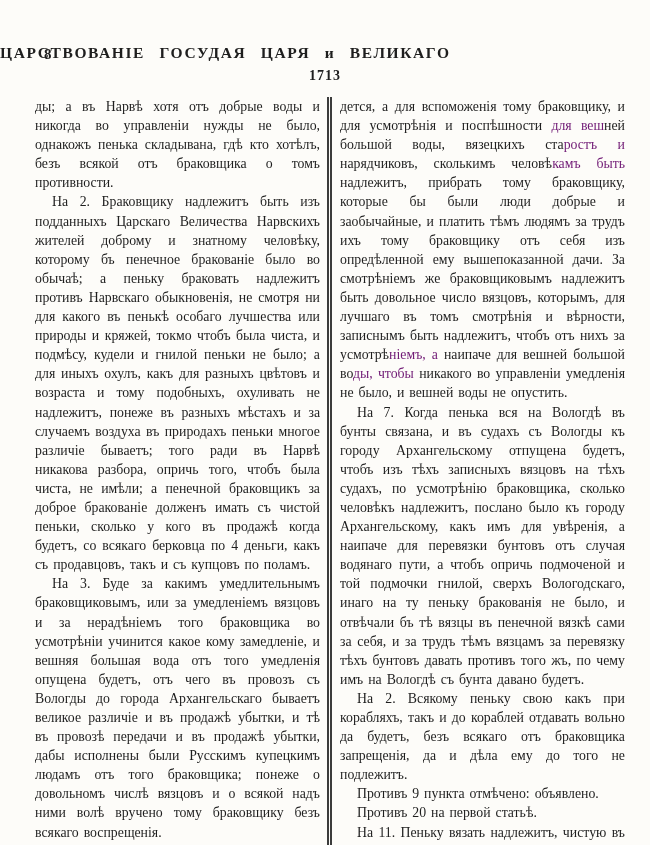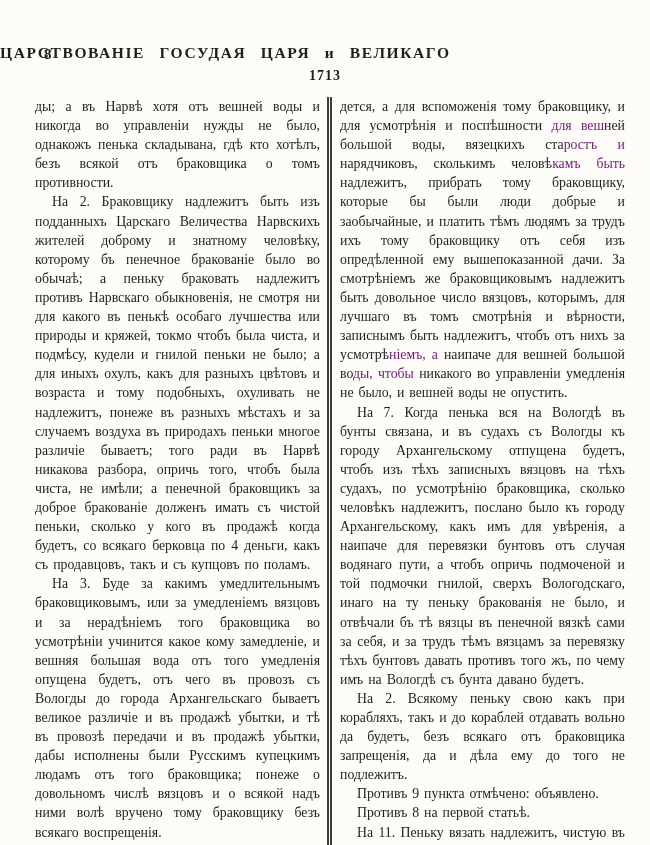--- a/index.html
+++ b/index.html
@@ -49,30 +49,30 @@
 
 <div class="paper">
   <div class="header">
     <div class="page-num">8</div>
     <div class="title">ЦАРСТВОВАНІЕ ГОСУДАЯ ЦАРЯ и ВЕЛИКАГО</div>
     <div class="year">1713</div>
   </div>
 
   <div class="columns">
     <div class="col col-left">
-      <p>ды; а въ Нарвѣ хотя отъ вешней воды и никогда во управленіи нужды не было, однакожъ пенька складывана, гдѣ кто хотѣлъ, безъ всякой отъ браковщика о томъ противности.</p>
+      <p>ды; а въ Нарвѣ хотя отъ добрые воды и никогда во управленіи нужды не было, однакожъ пенька складывана, гдѣ кто хотѣлъ, безъ всякой отъ браковщика о томъ противности.</p>
       <p class="indent">На 2. Браковщику надлежитъ быть изъ подданныхъ Царскаго Величества Нарвскихъ жителей доброму и знатному человѣку, которому бъ пенечное бракованіе было во обычаѣ; а пеньку браковать надлежитъ противъ Нарвскаго обыкновенія, не смотря ни для какого въ пенькѣ особаго лучшества или природы и кряжей, токмо чтобъ была чиста, и подмѣсу, кудели и гнилой пеньки не было; а для иныхъ охулъ, какъ для разныхъ цвѣтовъ и возраста и тому подобныхъ, охуливать не надлежитъ, понеже въ разныхъ мѣстахъ и за случаемъ воздуха въ природахъ пеньки многое различіе бываетъ; того ради въ Нарвѣ никакова разбора, опричь того, чтобъ была чиста, не имѣли; а пенечной браковщикъ за доброе бракованіе долженъ имать съ чистой пеньки, сколько у кого въ продажѣ когда будетъ, со всякаго берковца по 4 деньги, какъ съ продавцовъ, такъ и съ купцовъ по поламъ.</p>
       <p class="indent">На 3. Буде за какимъ умедлительнымъ браковщиковымъ, или за умедленіемъ вязцовъ и за нерадѣніемъ того браковщика во усмотрѣніи учинится какое кому замедленіе, и вешняя большая вода отъ того умедленія опущена будетъ, отъ чего въ провозъ съ Вологды до города Архангельскаго бываетъ великое различіе и въ продажѣ убытки, и тѣ въ провозѣ передачи и въ продажѣ убытки, дабы исполнены были Русскимъ купецкимъ людамъ отъ того браковщика; понеже о довольномъ числѣ вязцовъ и о всякой надъ ними волѣ вручено тому браковщику безъ всякаго воспрещенія.</p>
       <p class="indent">На 4, 5 и 6. Пеньку надлежитъ браковать на Вологдѣ, когда въ бунты вязать дове-</p>
     </div>
 
     <div class="divider"></div>
 
     <div class="col col-right">
       <p><span>дется, а для вспоможенія тому браковщику, и для усмотрѣнія и поспѣшности </span><span class="faint">для веш</span><span>ней большой воды, вязецкихъ ста</span><span class="faint">ростъ и </span><span>нарядчиковъ, сколькимъ человѣ</span><span class="faint">камъ быть </span><span>надлежитъ, прибрать тому браковщику, которые бы были люди добрые и заобычайные, и платить тѣмъ людямъ за трудъ ихъ тому браковщику отъ себя изъ опредѣленной ему вышепоказанной дачи. За смотрѣніемъ же браковщиковымъ надлежитъ быть довольное число вязцовъ, которымъ, для лучшаго въ томъ смотрѣнія и вѣрности, записнымъ быть надлежитъ, чтобъ отъ нихъ за усмотрѣ</span><span class="faint">ніемъ, а </span><span>наипаче для вешней большой во</span><span class="faint">ды, чтобы </span><span>никакого во управленіи умедленія не было, и вешней воды не опустить.</span></p>
       <p class="indent">На 7. Когда пенька вся на Вологдѣ въ бунты связана, и въ судахъ съ Вологды къ городу Архангельскому отпущена будетъ, чтобъ изъ тѣхъ записныхъ вязцовъ на тѣхъ судахъ, по усмотрѣнію браковщика, сколько человѣкъ надлежитъ, послано было къ городу Архангельскому, какъ имъ для увѣренія, а наипаче для перевязки бунтовъ отъ случая водянаго пути, а чтобъ опричь подмоченой и той подмочки гнилой, сверхъ Вологодскаго, инаго на ту пеньку бракованія не было, и отвѣчали бъ тѣ вязцы въ пенечной вязкѣ сами за себя, и за трудъ тѣмъ вязцамъ за перевязку тѣхъ бунтовъ давать противъ того жъ, по чему имъ на Вологдѣ съ бунта давано будетъ.</p>
       <p class="indent">На 2. Всякому пеньку свою какъ при корабляхъ, такъ и до кораблей отдавать вольно да будетъ, безъ всякаго отъ браковщика запрещенія, да и дѣла ему до того не подлежитъ.</p>
       <p class="indent">Противъ 9 пункта отмѣчено: объявлено.</p>
-      <p class="indent">Противъ 8 на первой статьѣ.</p>
+      <p class="indent">Противъ 20 на первой статьѣ.</p>
       <p class="indent">На 11. Пеньку вязать надлежитъ, чистую въ 16, получистую въ 14, сырецъ и куделю въ 12 и въ 10 прутцовъ, а тяжелостію бъ тѣ</p>
     </div>
   </div>
 </div>
 
 </body></html>

